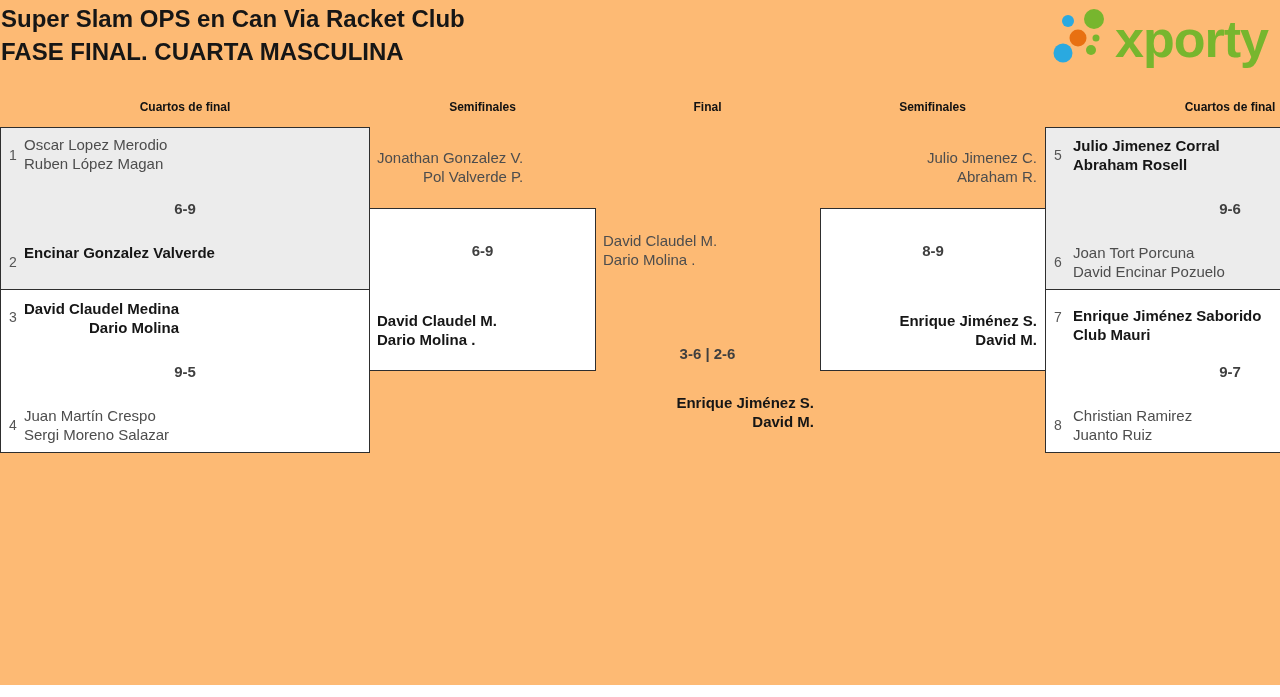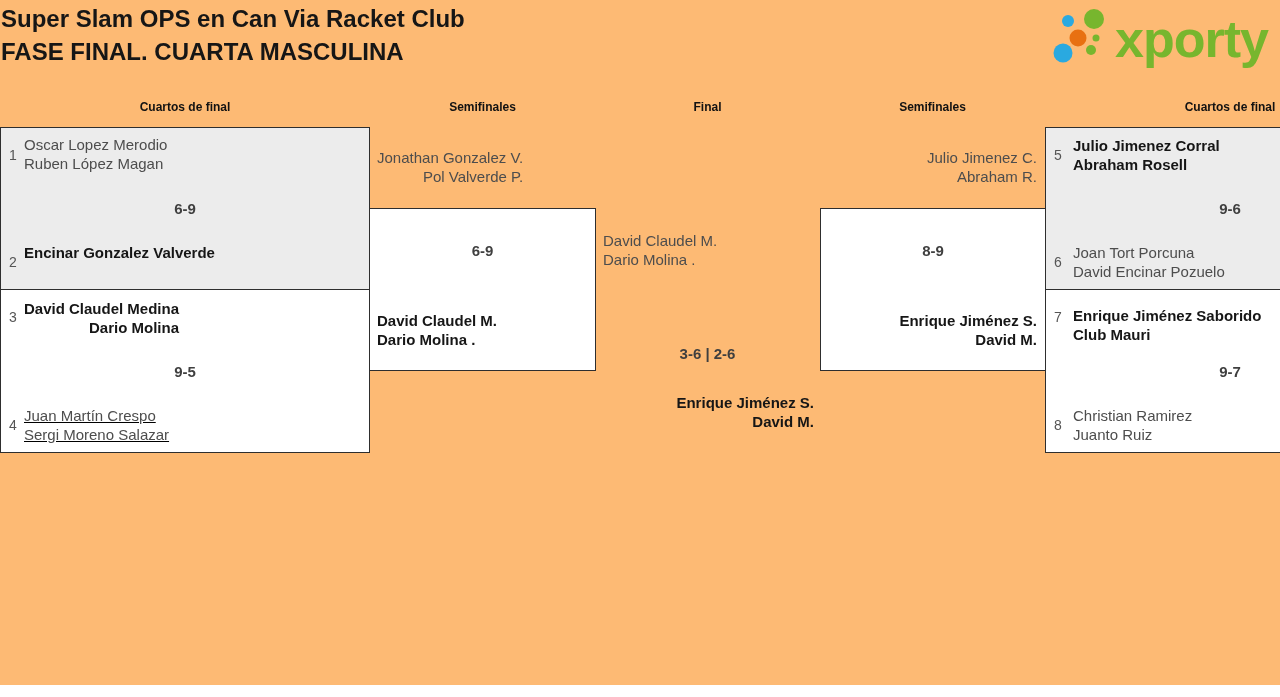--- a/index.html
+++ b/index.html
@@ -62,21 +62,21 @@
     <div class="nm">Encinar Gonzalez Valverde</div>
   </div>
 
   <div class="seed" style="left:5px;top:308px;">3</div>
   <div class="team b" style="left:24px;top:299px;text-align:right;">
     <div class="nm">David Claudel Medina</div>
     <div class="nm">Dario Molina</div>
   </div>
   <div class="score" style="left:0;top:362px;width:370px;">9-5</div>
   <div class="seed" style="left:5px;top:416px;">4</div>
-  <div class="team" style="left:24px;top:406px;text-decoration:underline;">
+  <div class="team" style="left:24px;top:406px;">
     <div class="nm">Juan Martín Crespo</div>
     <div class="nm">Sergi Moreno Salazar</div>
   </div>
 
   <div class="team" style="left:377px;top:148px;text-align:right;">
     <div class="nm">Jonathan Gonzalez V.</div>
     <div class="nm">Pol Valverde P.</div>
   </div>
   <div class="score" style="left:369px;top:241px;width:227px;">6-9</div>
   <div class="team b" style="left:377px;top:311px;">

